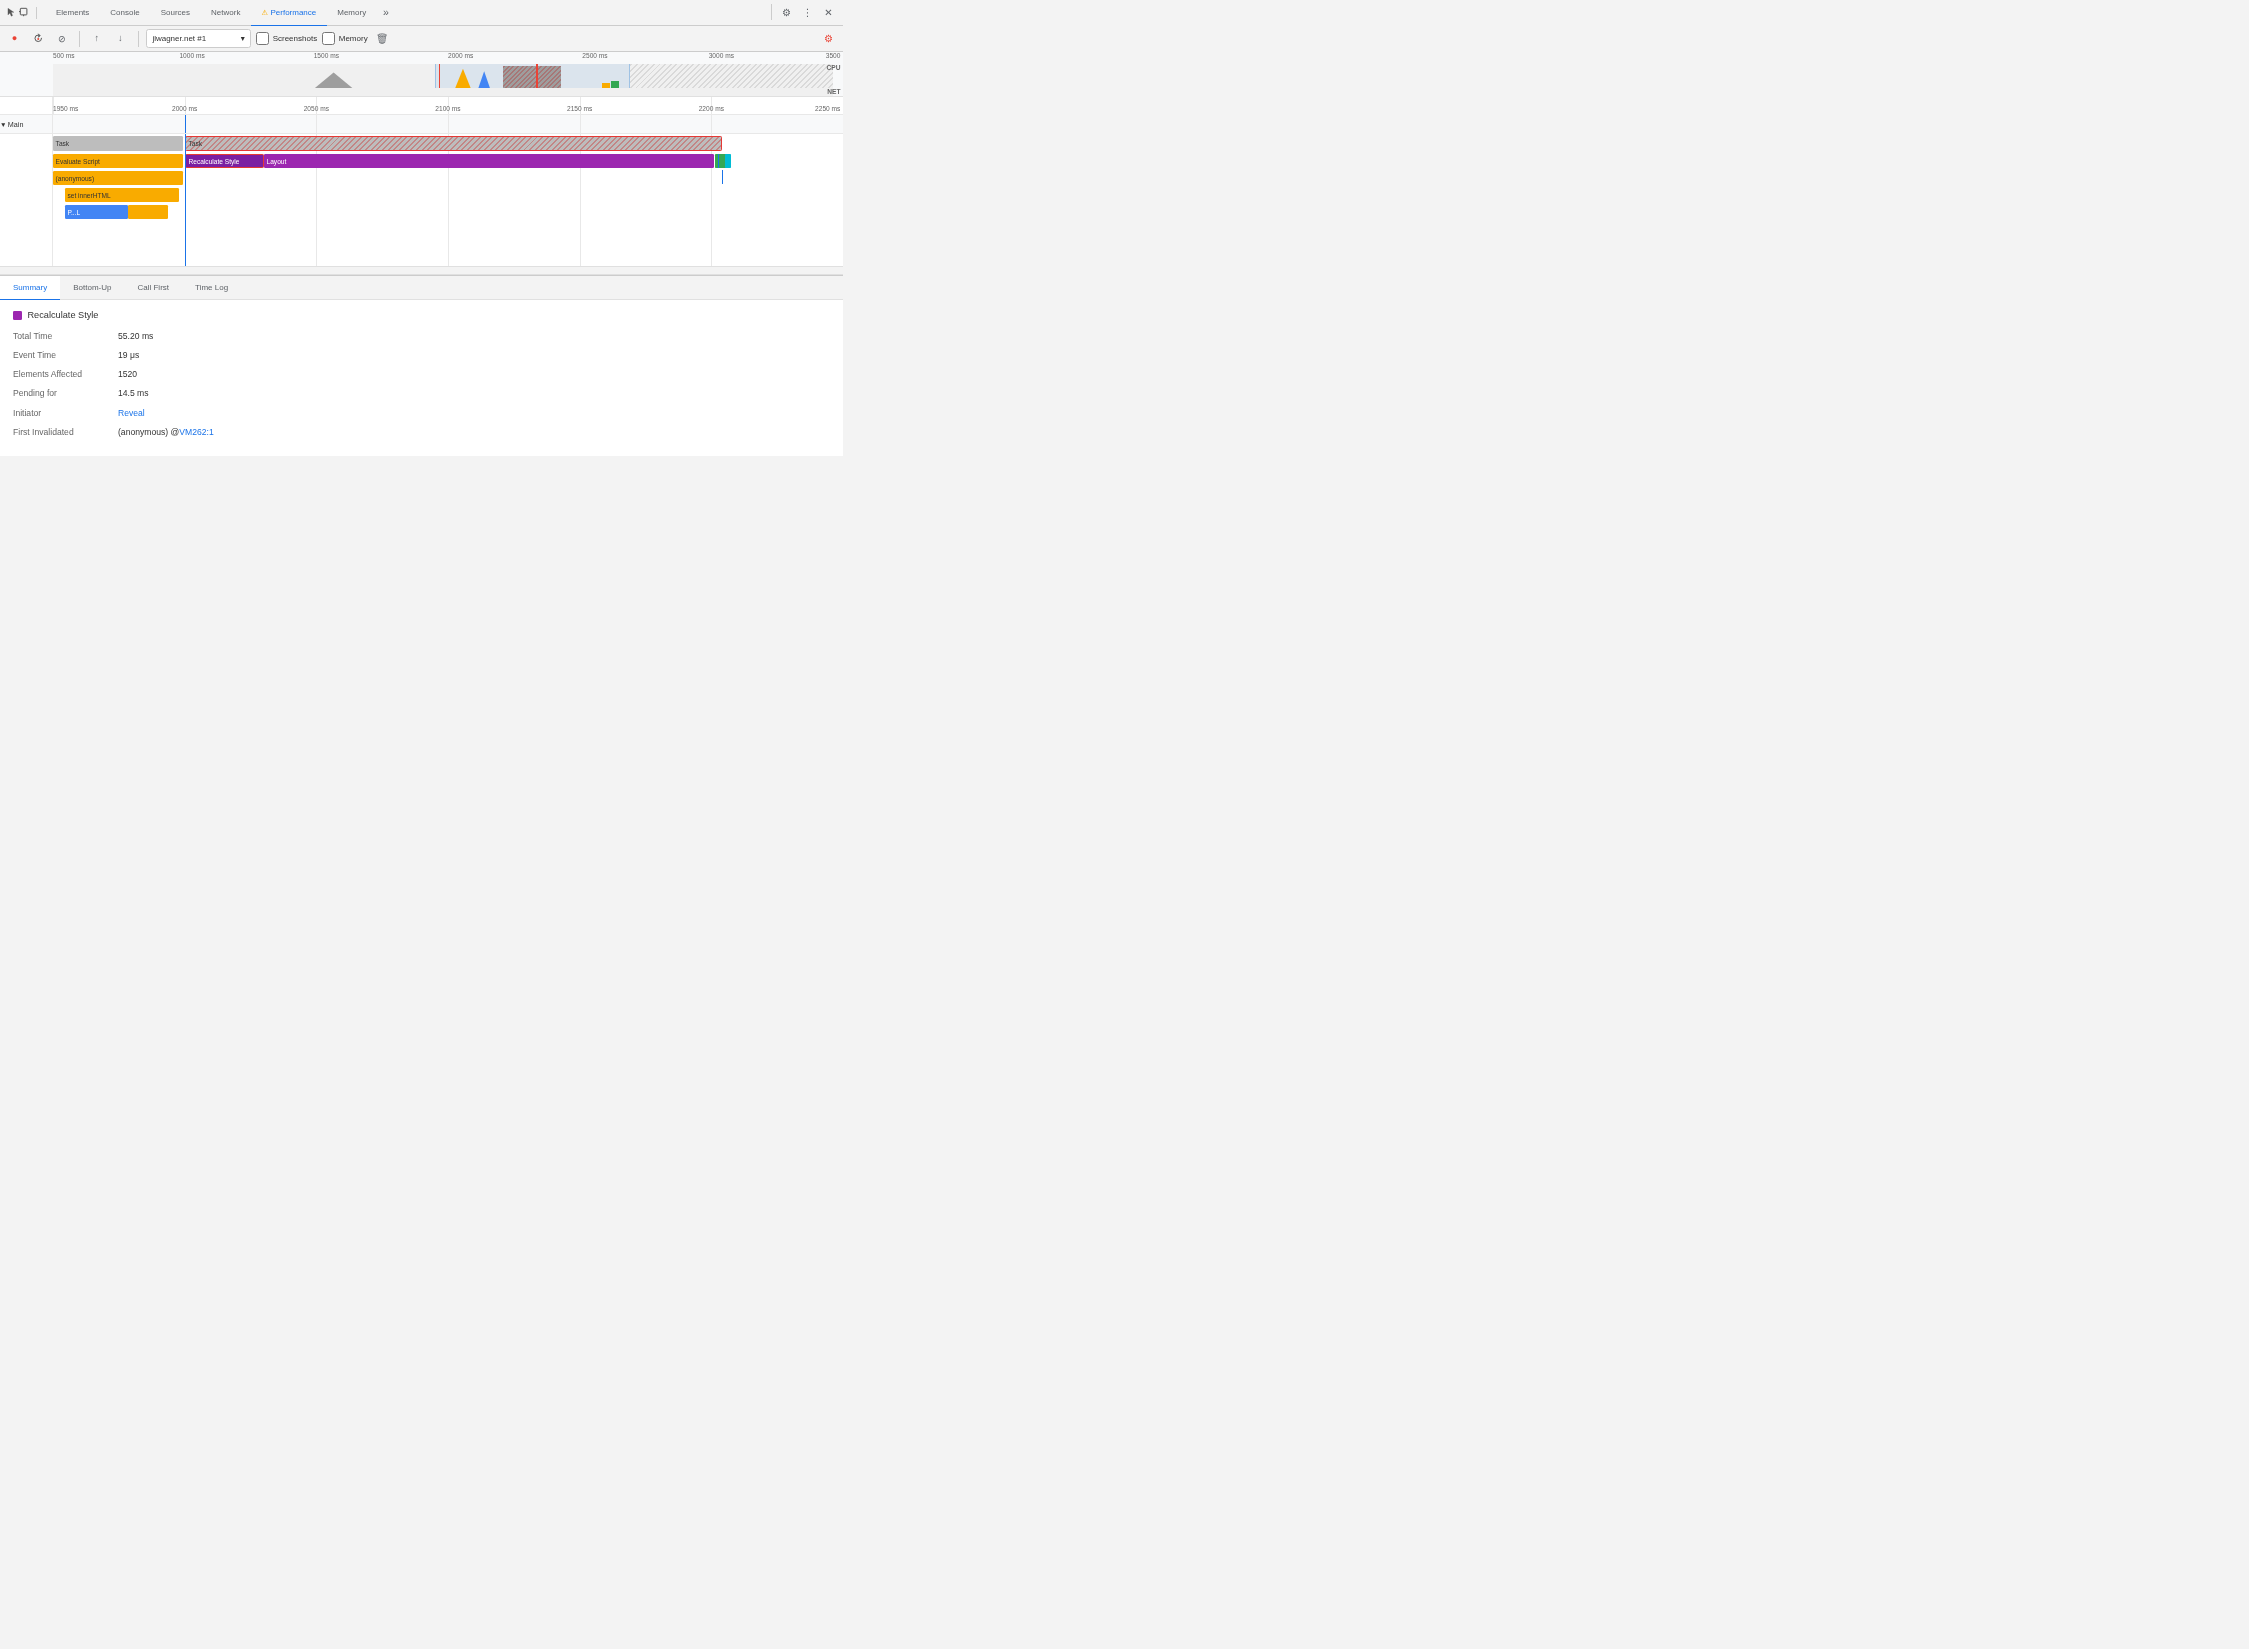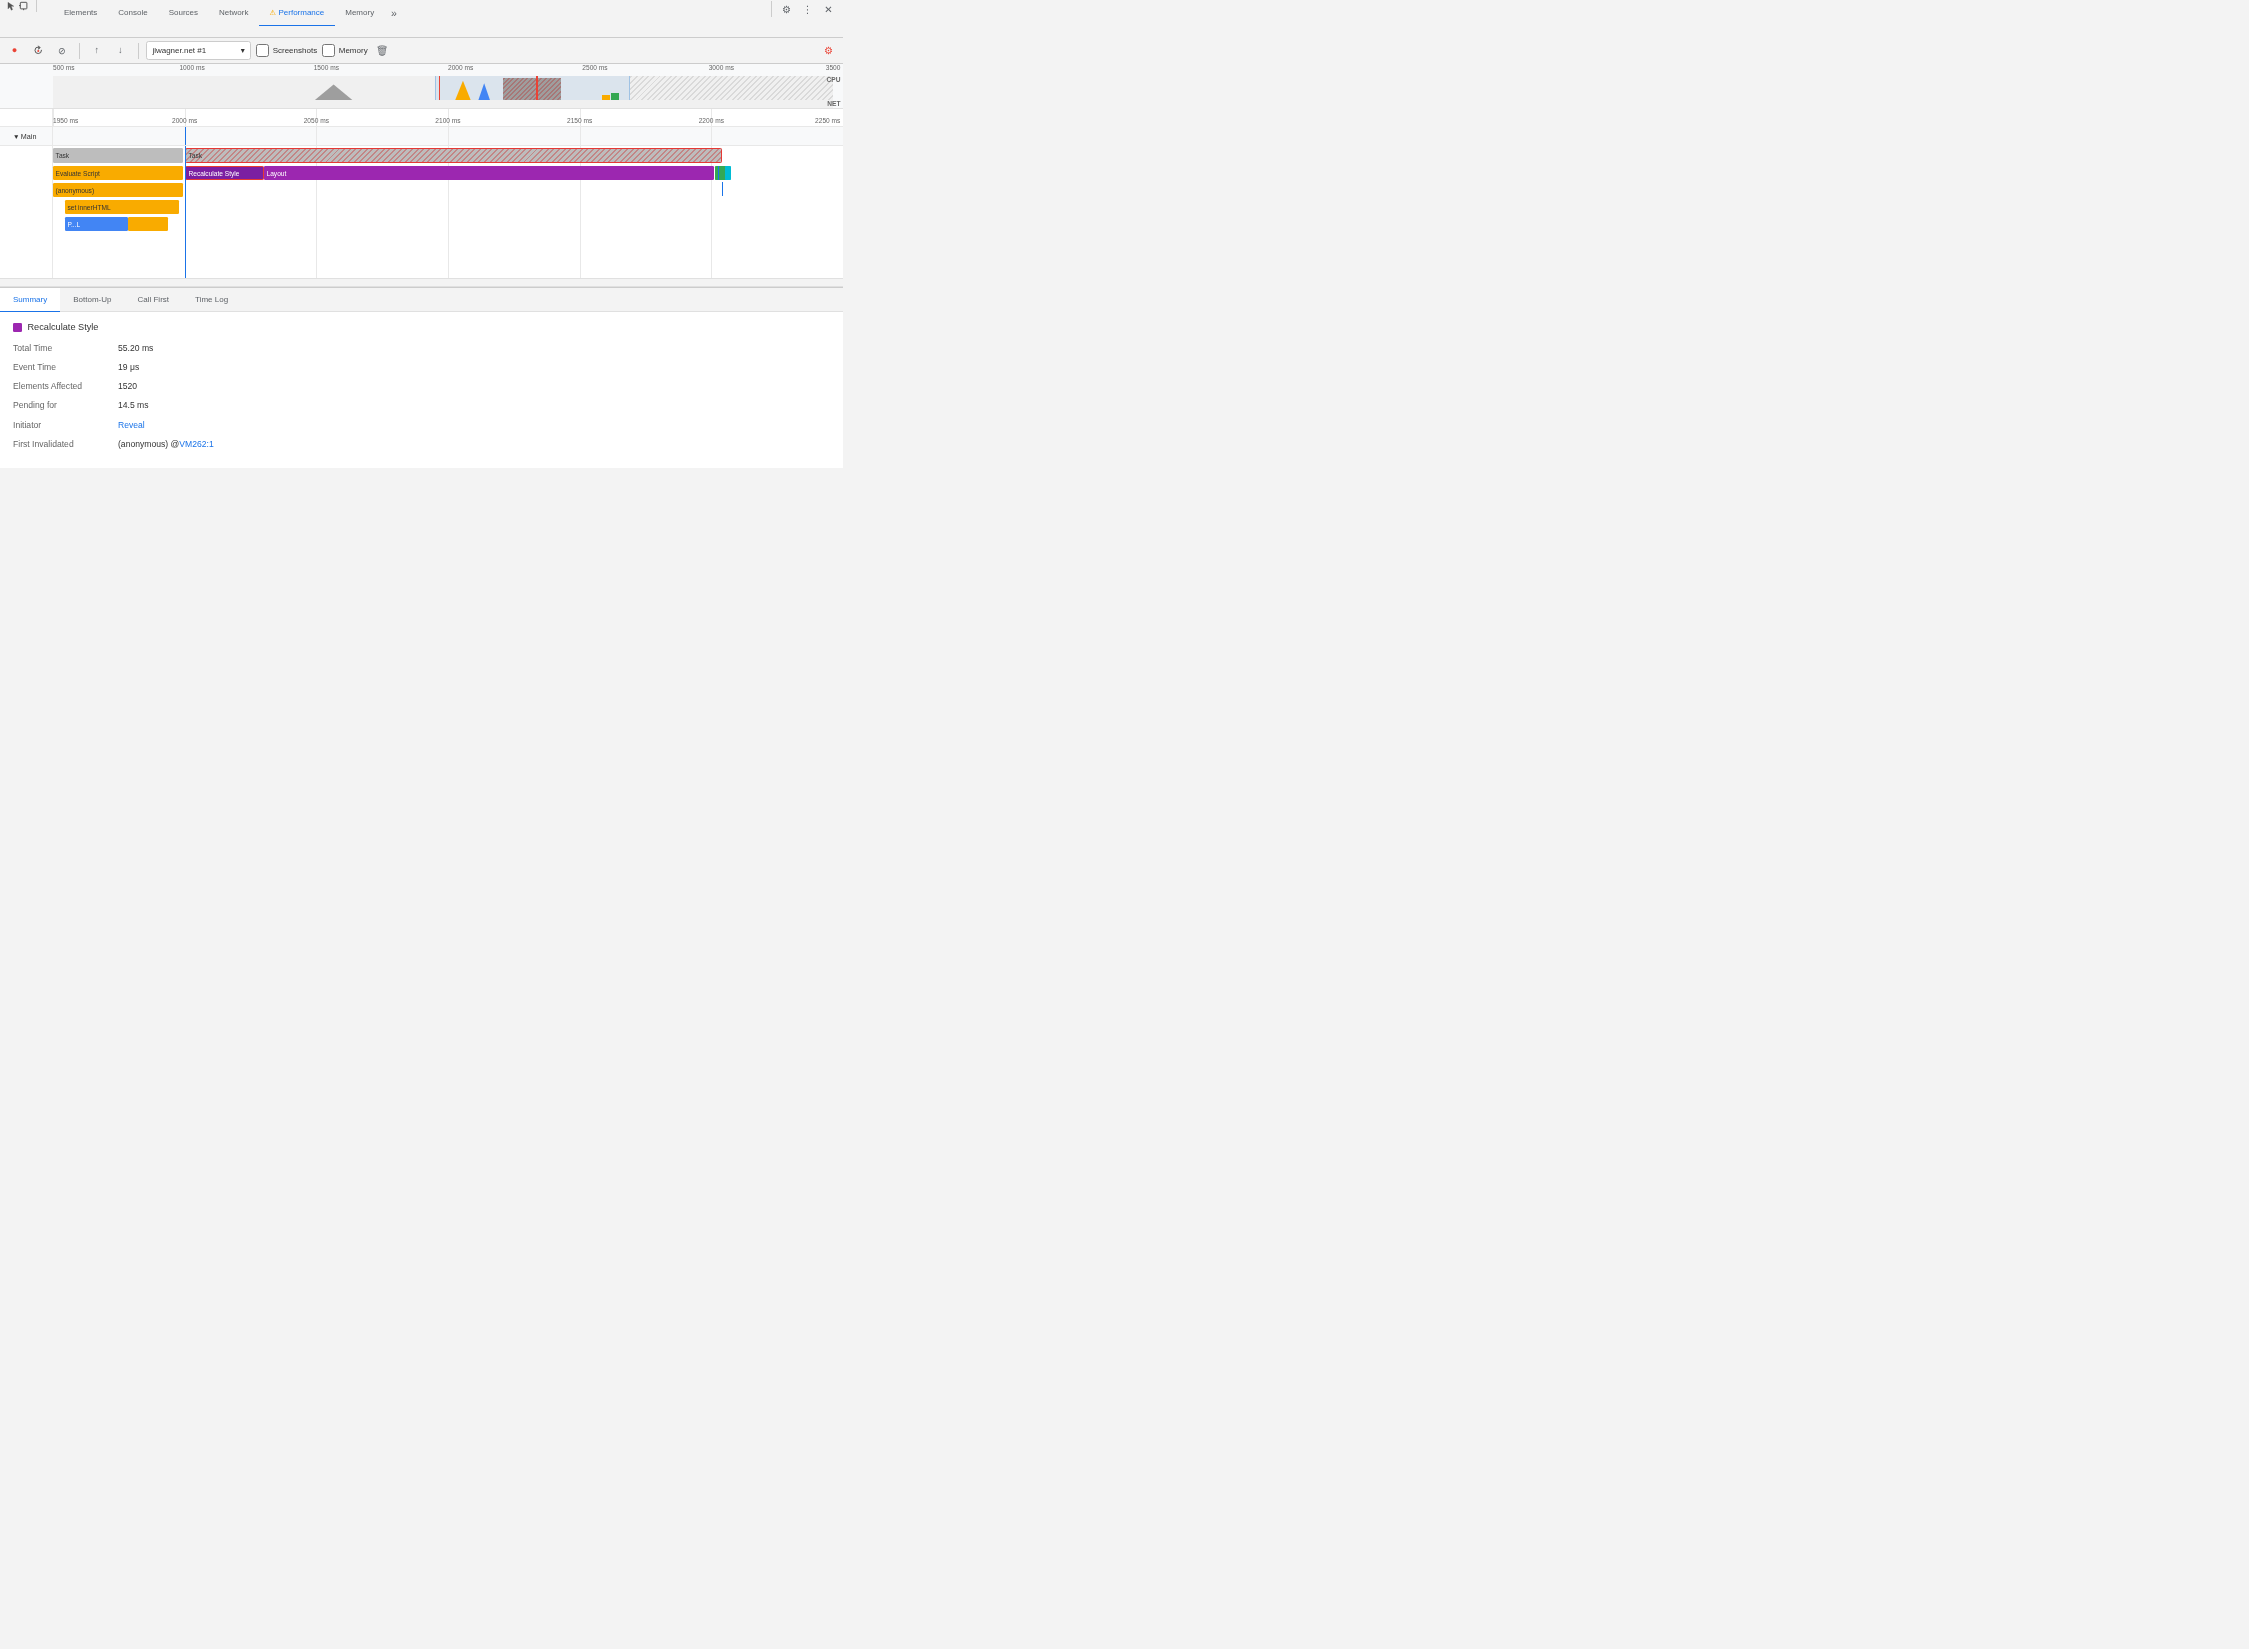--- a/index.html
+++ b/index.html
@@ -8,26 +8,26 @@
       font-size: 7.2px;
       background: #f3f3f3;
       color: #333;
       width: 843px;
       overflow: hidden;
     }
 
     
     .devtools-toolbar {
       display: flex;
-      align-items: flex-start;
+      align-items: center;
       background: #f3f3f3;
       border-bottom: 0.7px solid #ccc;
-      height: 38px;
+      height: 26px;
       padding: 0 5.3px;
-      gap: 14px;
+      gap: 6px;
     }
     .toolbar-icon-group {
       display: flex;
       align-items: center;
       gap: 1.3px;
       padding-right: 5.3px;
       border-right: 0.7px solid #ccc;
       margin-right: 2.6px;
     }
     .toolbar-icon {
@@ -521,21 +521,21 @@
       <span style="position:absolute;bottom:2.6px;left:33.33%;font-size:6.6px;color:#666;transform:translateX(-50%);">2050 ms</span>
       <span style="position:absolute;bottom:2.6px;left:50%;font-size:6.6px;color:#666;transform:translateX(-50%);">2100 ms</span>
       <span style="position:absolute;bottom:2.6px;left:66.67%;font-size:6.6px;color:#666;transform:translateX(-50%);">2150 ms</span>
       <span style="position:absolute;bottom:2.6px;left:83.33%;font-size:6.6px;color:#666;transform:translateX(-50%);">2200 ms</span>
       <span style="position:absolute;bottom:2.6px;right:2.6px;font-size:6.6px;color:#666;">2250 ms</span>
     </div>
   </div>
 
 
   <div style="display:flex;height:18.4px;border-bottom:0.7px solid #e8e8e8;background:#f8f9fa;">
-    <div style="width:53px;min-width:53px;display:flex;align-items:center;padding-left:13px;border-right:0.7px solid #e8e8e8;font-size:7.2px;font-weight:500;">
+    <div style="width:53px;min-width:53px;display:flex;align-items:center;padding-left:0;border-right:0.7px solid #e8e8e8;font-size:7.2px;font-weight:500;">
       <span class="collapse-arrow">▼</span>
       <span>Main</span>
     </div>
     <div style="flex:1;position:relative;">
       <div class="vgrid-line" style="left:16.67%;"></div>
       <div class="vgrid-line" style="left:33.33%;"></div>
       <div class="vgrid-line" style="left:50%;"></div>
       <div class="vgrid-line" style="left:66.67%;"></div>
       <div class="vgrid-line" style="left:83.33%;"></div>
 

